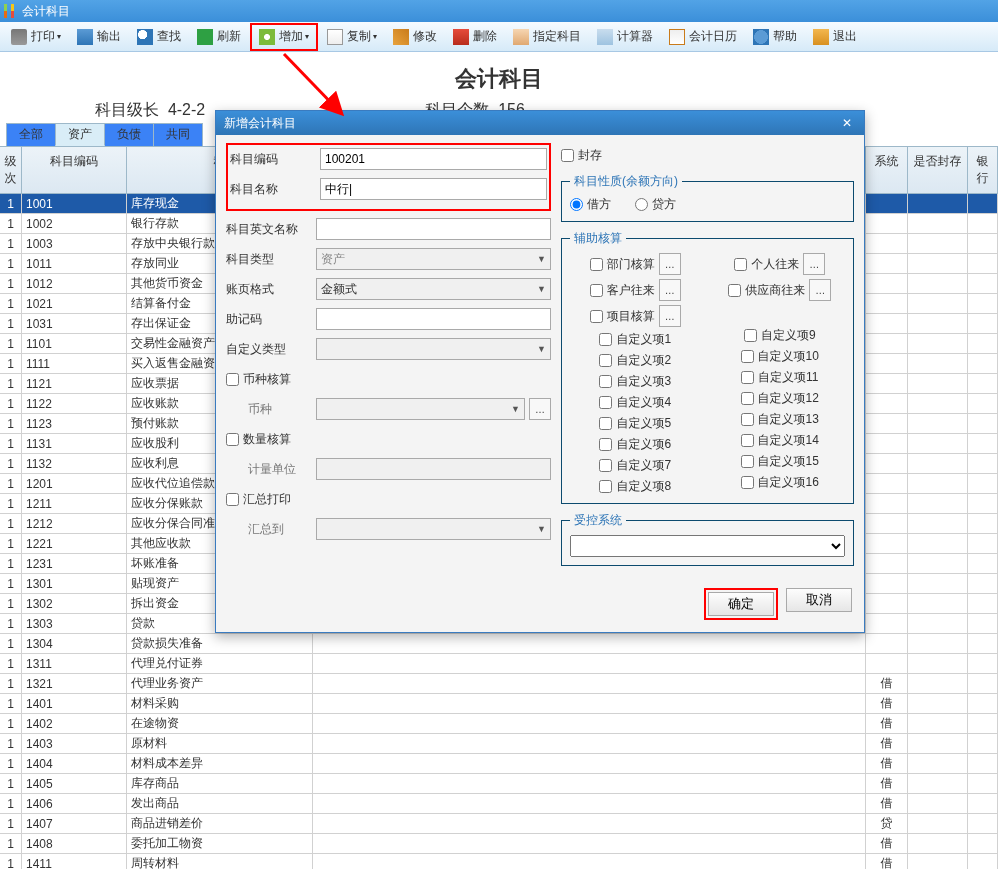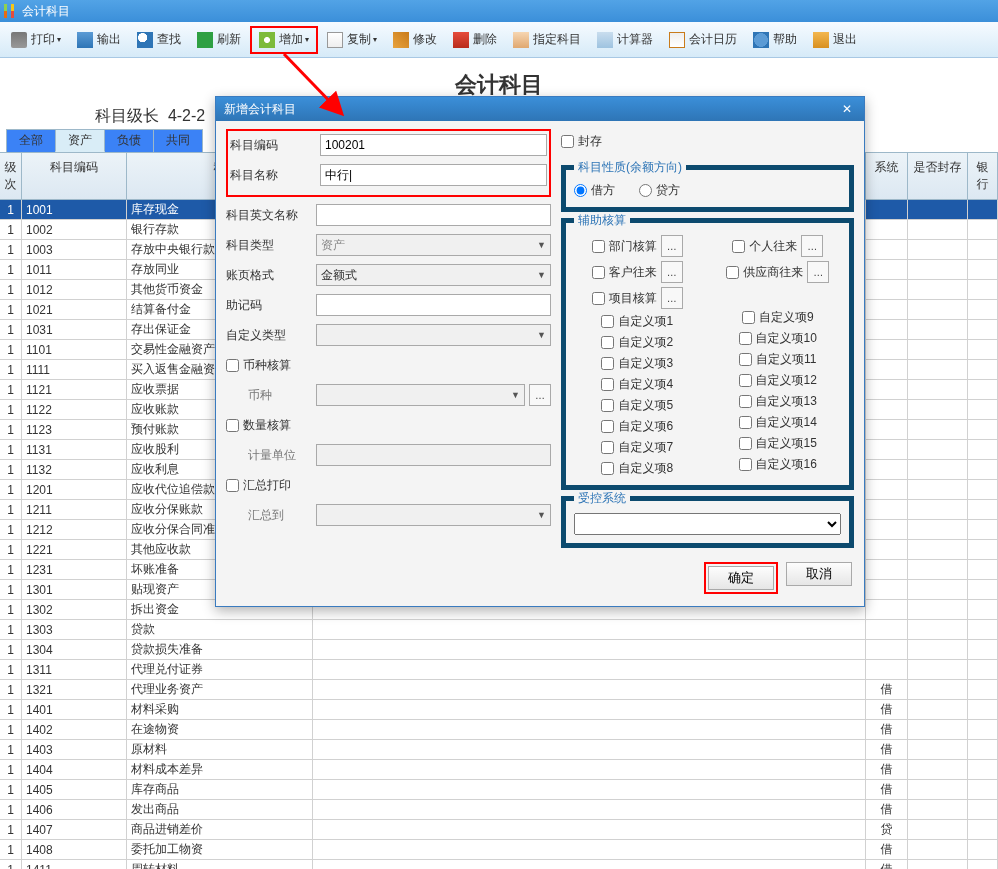--- a/index.html
+++ b/index.html
@@ -7,21 +7,21 @@
 
 
 .titlebar { background: linear-gradient(#52a3e6,#3b8fd9); height: 22px; display:flex; align-items:center; padding:0 4px; color:#fff; font-size:12px; }
 .titlebar .app-icon { width:14px; height:14px; margin-right:4px; display:inline-block; background:
   linear-gradient(90deg,#8fd14f 50%, transparent 50%) 0 0/50% 50% no-repeat,
   linear-gradient(90deg,#f5c518 50%, transparent 50%) 100% 0/50% 50% no-repeat,
   linear-gradient(90deg,#e86c13 50%, transparent 50%) 0 100%/50% 50% no-repeat,
   linear-gradient(90deg,#e64c3c 50%, transparent 50%) 100% 100%/50% 50% no-repeat; }
 
 
-.toolbar { background: linear-gradient(#f6fbff,#d6eaf8); height:36px; display:flex; align-items:center; border-bottom:1px solid #a8c8e4; padding:0 4px; gap:2px; }
+.toolbar { background: linear-gradient(#f6fbff,#d6eaf8); height:30px; display:flex; align-items:center; border-bottom:1px solid #a8c8e4; padding:0 4px; gap:2px; }
 .tb-btn { display:flex; align-items:center; padding:2px 6px; height:24px; cursor:pointer; border:1px solid transparent; }
 .tb-btn .ico { width:16px; height:16px; margin-right:4px; display:inline-block; }
 .tb-btn .caret { margin-left:2px; font-size:8px; color:#333; }
 .tb-add-wrap { border:2px solid #f00; }
 
 
 .ico-print{background:linear-gradient(#777,#999);border-radius:2px}
 .ico-export{background:linear-gradient(#5b9bd5,#2e75b6)}
 .ico-find{background:radial-gradient(circle at 35% 35%,#fff 30%,#2e75b6 32%)}
 .ico-refresh{background:conic-gradient(#2ea043,#2ea043)}
@@ -58,41 +58,41 @@
 .gc-seal{width:60px}
 .gc-bank{width:30px}
 
 .gbody { }
 .gr { display:flex; height:20px; align-items:stretch; border-bottom:1px solid #d1d1d1; }
 .gr.sel { background:#1e5aa8; color:#fff; }
 .gd { border-right:1px solid #d1d1d1; padding:0 4px; display:flex; align-items:center; overflow:hidden; white-space:nowrap; }
 .gd.center{justify-content:center}
 
 
-.dlg { position:absolute; left:215px; top:96px; width:650px; background:#f4f4f4; border:1px solid #3a7bbf; box-shadow:0 4px 12px rgba(0,0,0,.3); z-index:10; }
+.dlg { position:absolute; left:215px; top:110px; width:650px; background:#f4f4f4; border:1px solid #3a7bbf; box-shadow:0 4px 12px rgba(0,0,0,.3); z-index:10; }
 .dlg-title { background:linear-gradient(#3b8fd9,#2e75b6); color:#fff; height:24px; display:flex; align-items:center; padding:0 8px; font-size:12px; justify-content:space-between; }
 .dlg-title .x { width:18px; height:18px; display:flex; align-items:center; justify-content:center; cursor:pointer; }
 .dlg-body { display:flex; padding:8px 10px 6px; gap:10px; }
 .dlg-left { width:325px; }
 .dlg-right { flex:1; }
 
 .fld-row { display:flex; align-items:center; margin-bottom:6px; height:24px; }
 .fld-lbl { width:90px; }
 .fld-in { flex:1; height:22px; border:1px solid #a9a9a9; background:#fff; padding:0 4px; font-size:12px; }
 .fld-sel { flex:1; height:22px; border:1px solid #a9a9a9; background:#f0f0f0; padding:0 4px; font-size:12px; display:flex; align-items:center; justify-content:space-between; }
 .fld-sel.disabled { color:#888; }
 .fld-sel .dd { font-size:9px; color:#555; }
 .mini-btn { width:22px; height:22px; border:1px solid #a9a9a9; background:#f8f8f8; margin-left:4px; display:flex;align-items:center;justify-content:center; font-size:10px; }
 .sub-lbl { margin-left:22px; width:68px; color:#777; }
 .chk { display:flex; align-items:center; gap:4px; }
 .chk input { width:13px; height:13px; }
 
 .red-box { border:2px solid #f00; padding:2px; margin-bottom:6px; }
 
-fieldset { border:5px solid #0c4a6e; padding:6px 8px 8px; }
+fieldset { border:1px solid #0c4a6e; padding:6px 8px 8px; margin-bottom:8px; }
 legend { color:#2e75b6; padding:0 4px; }
 .radio-row { display:flex; gap:24px; }
 .radio-row label { display:flex; align-items:center; gap:4px; }
 
 .aux-grid { display:flex; gap:14px; }
 .aux-col { flex:1; display:flex; flex-direction:column; gap:4px;align-items:center; }
 .aux-row { display:flex; align-items:center; gap:4px; }
 .aux-row .dots { margin-left:auto; }
 
 .journal-row { display:flex; gap:50px; border:1px solid #9db8c9; padding:8px; margin-bottom:8px; }

